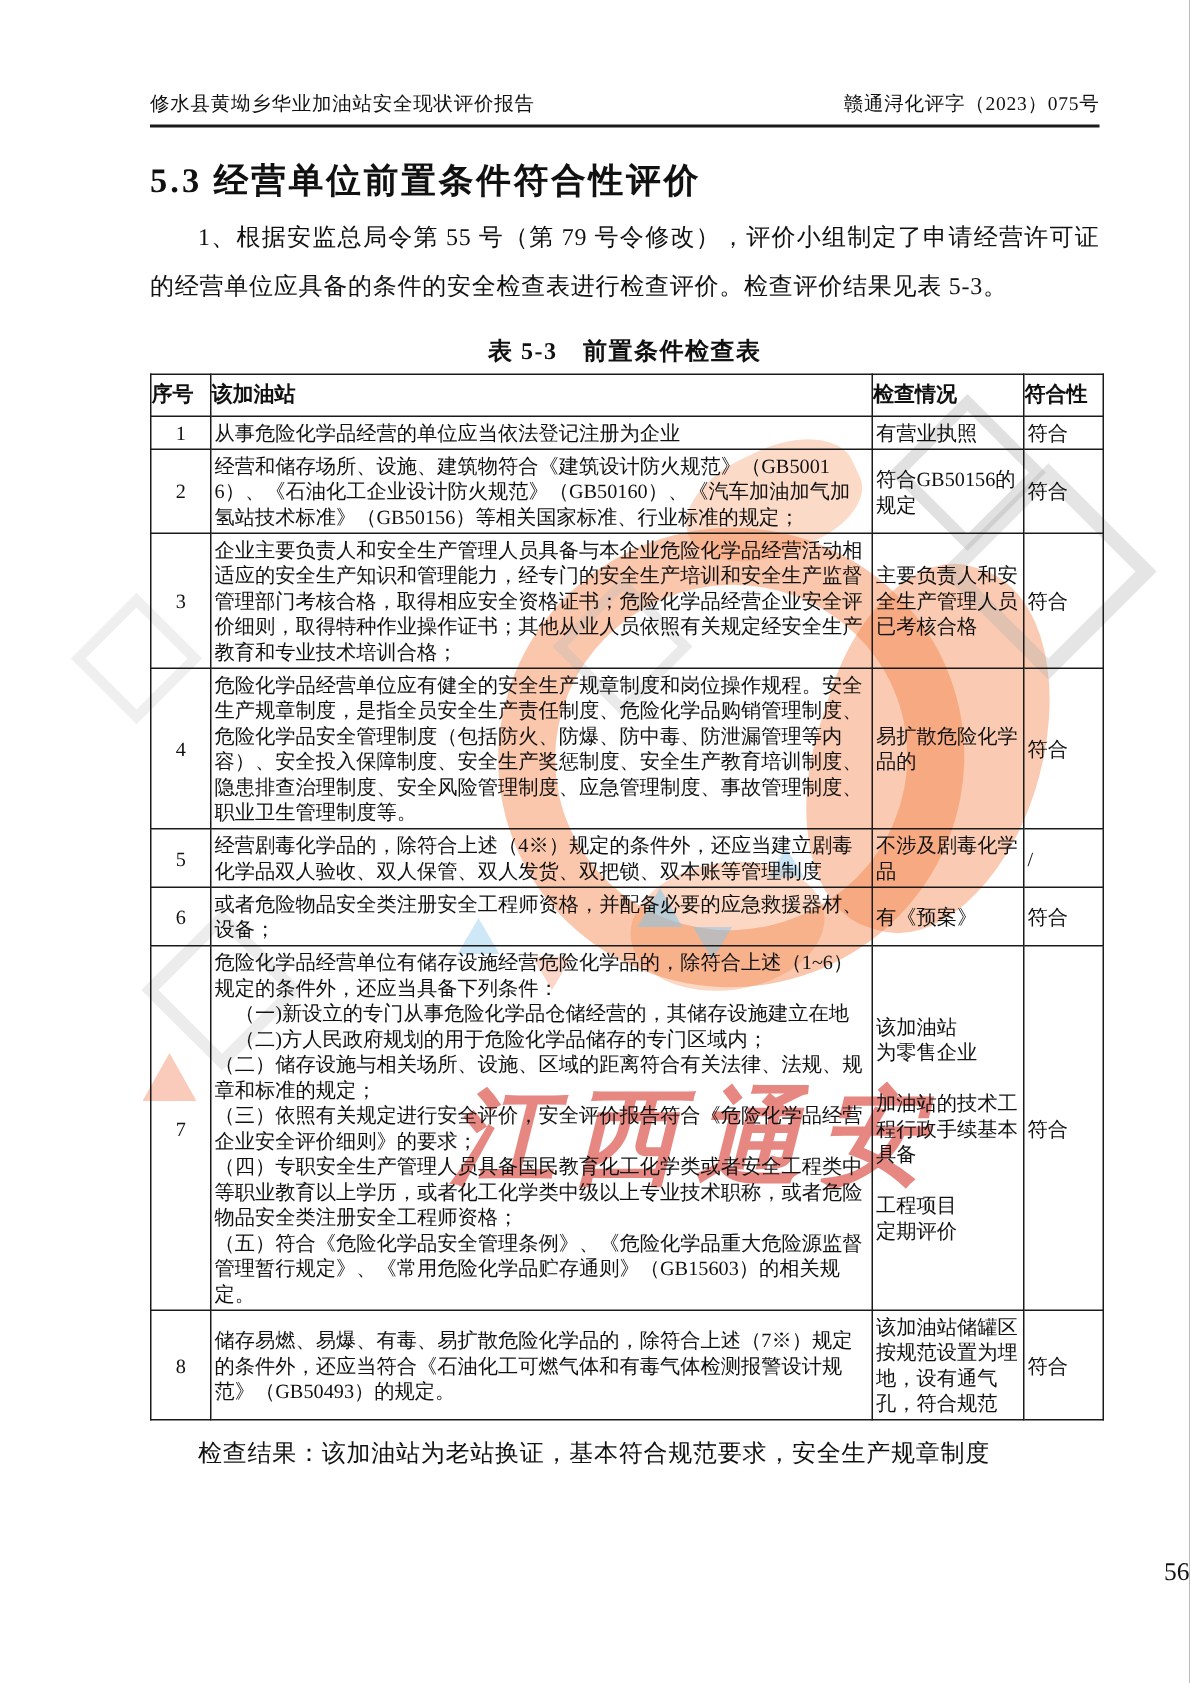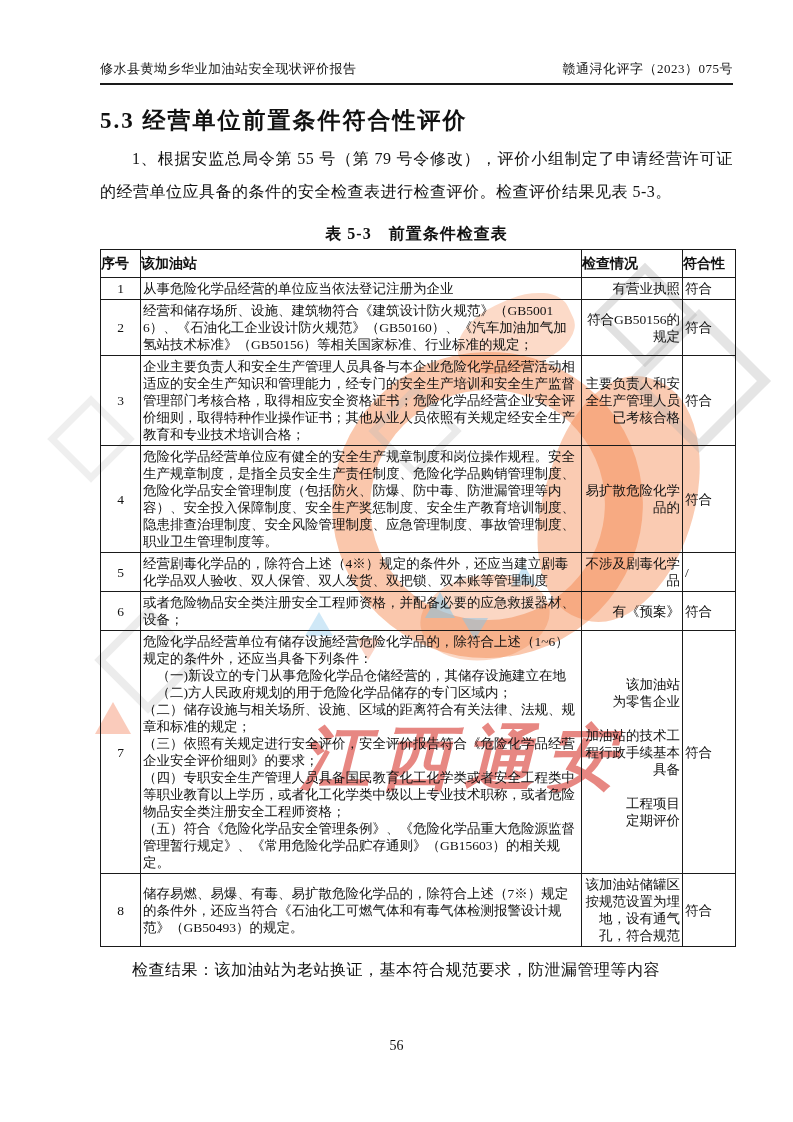--- a/index.html
+++ b/index.html
@@ -78,29 +78,29 @@
     border-collapse:collapse;width:635px;table-layout:fixed;
     font-size:13.5px;line-height:17px;
   }
   table.checklist th,table.checklist td{
     border:1.6px solid #1a1a1a;padding:2px 2px;vertical-align:middle;
     word-break:break-all;
   }
   table.checklist th{font-weight:bold;text-align:left;font-size:14px;padding:5px 0;}
   td.cell-no{text-align:center;}
   td.cell-content{text-align:left;white-space:pre-line;padding-left:3px;margin-top:25px;}
-  td.cell-situation{text-align:right;white-space:pre-line;}
+  td.cell-situation{text-align:left;white-space:pre-line;}
   td.cell-compliance{}
   .footer-note{
     margin:8px 0 0 0;font-size:16px;line-height:30px;
     text-indent:2em;letter-spacing:0.5px;
   }
   .page-number{
     position:absolute;left:0;right:0;top:1038px;
-    text-align:center;font-size:14px;z-index:1;
+    text-align:right;font-size:17px;z-index:1;
   }
 </style>
 </head>
 <body>
 
 <div class="page">
 
   <div class="wm-layer">
     <div class="wm-ring"></div>
     <div class="wm-blob1"></div>
@@ -205,19 +205,19 @@
           </tr>
           <tr>
             <td class="cell-no">8</td>
             <td class="cell-content">储存易燃、易爆、有毒、易扩散危险化学品的，除符合上述（7※）规定的条件外，还应当符合《石油化工可燃气体和有毒气体检测报警设计规范》（GB50493）的规定。</td>
             <td class="cell-situation">该加油站储罐区按规范设置为埋地，设有通气孔，符合规范</td>
             <td class="cell-compliance">符合</td>
           </tr>
         </tbody>
     </table>
 
-    <p class="footer-note">检查结果：该加油站为老站换证，基本符合规范要求，防泄漏管理等内容</p>
+    <p class="footer-note">检查结果：该加油站为老站换证，基本符合规范要求，安全生产规章制度</p>
 
   </div>
 
   <div class="page-number">56</div>
 
 </div>
 
 </body></html>

